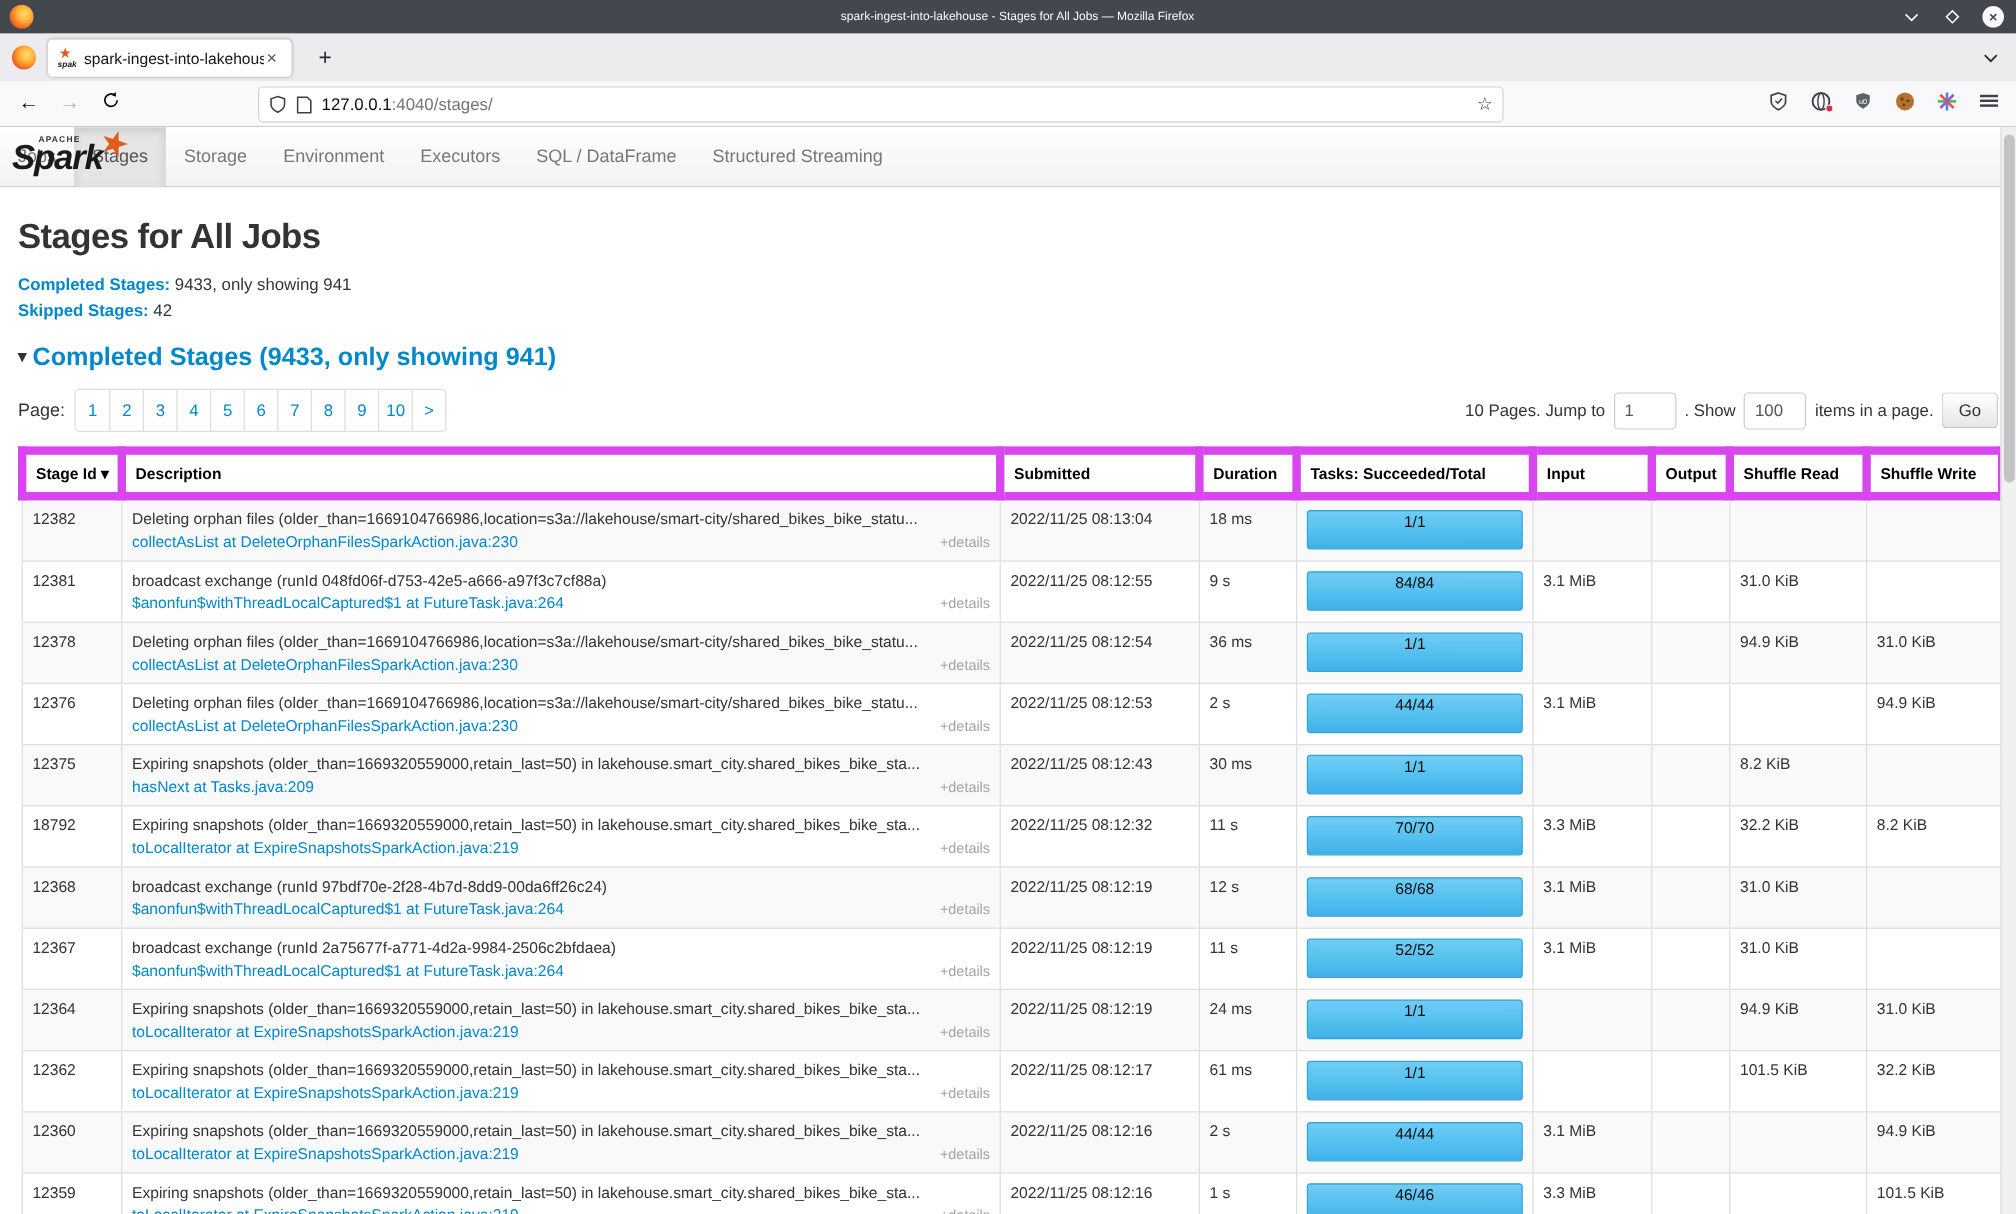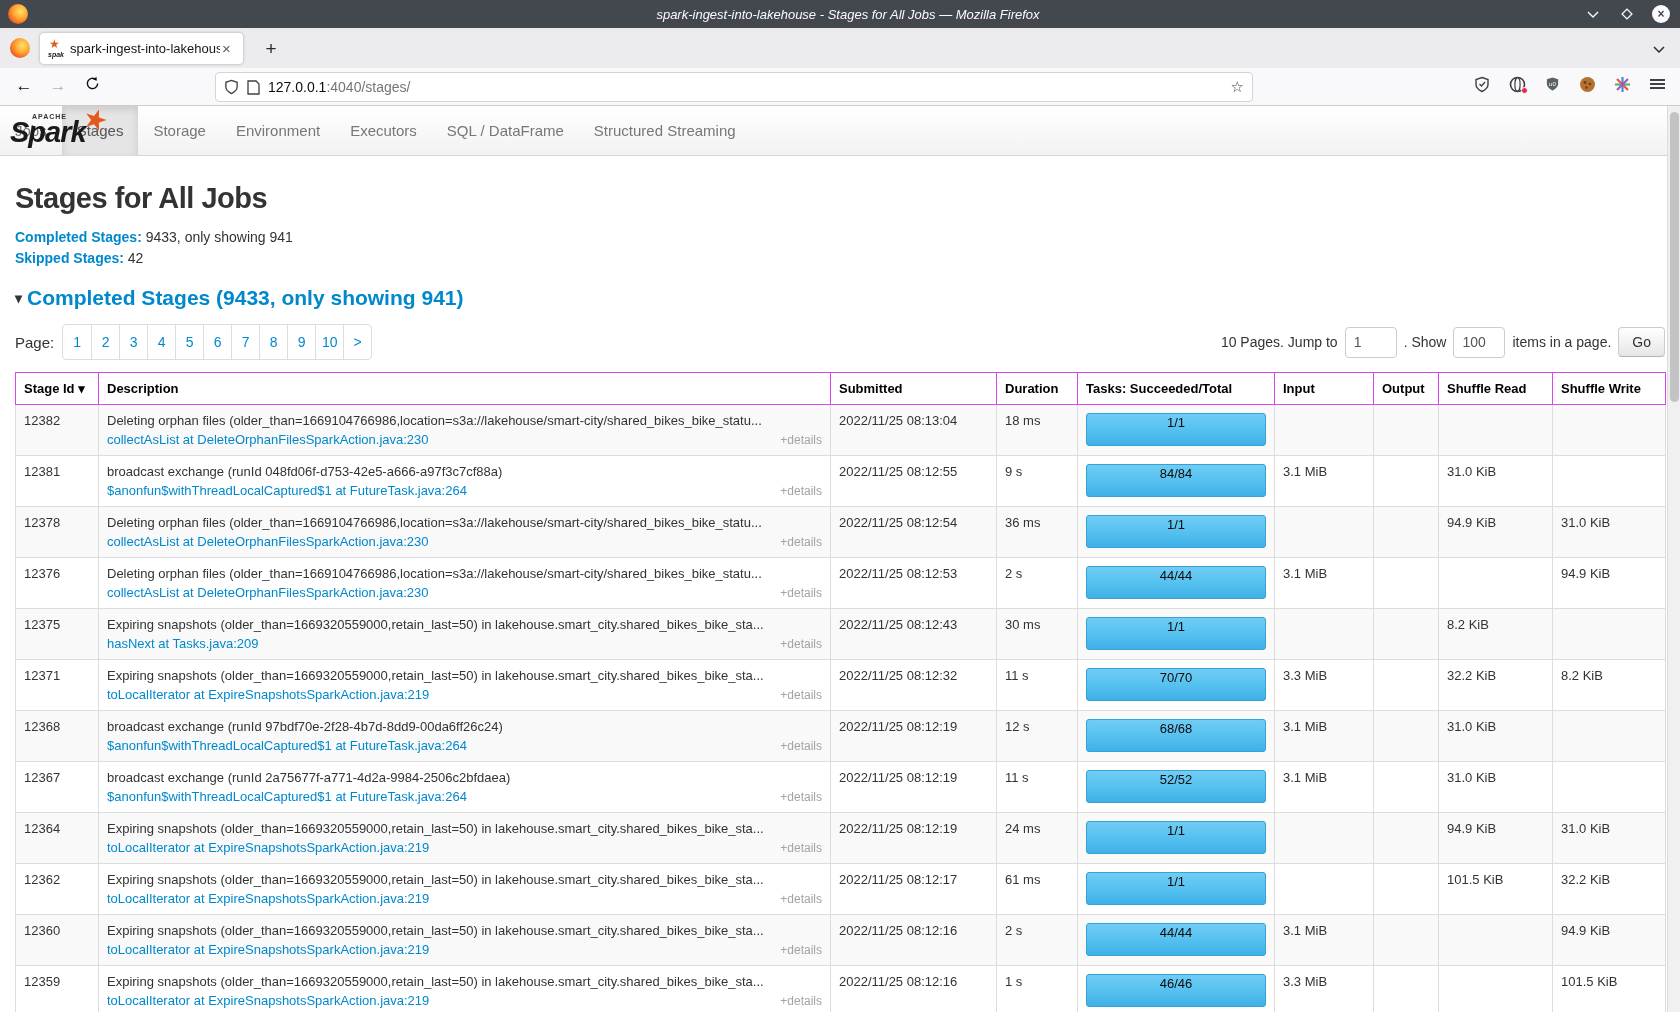--- a/index.html
+++ b/index.html
@@ -4,21 +4,21 @@
 <style>
   * { box-sizing: border-box; margin: 0; padding: 0; }
   html,body { background:#d8d8d8; }
   body { font-family:"Liberation Sans", sans-serif; }
   .window { position:relative; width:1680px; height:1012px; overflow:hidden; background:#fff; }
 
   
   .titlebar { position:absolute; top:0; left:0; right:0; height:28px; background:#43474e; display:flex; align-items:center; }
   .ff-ball { position:absolute; left:8px; top:4px; width:20px; height:20px; border-radius:50%;
              background:radial-gradient(circle at 62% 38%, #ffe066 0%, #ffb13b 35%, #ff8325 55%, #e4552c 75%, #b5301d 100%); }
-  .win-title { position:absolute; left:16px; right:0; text-align:center; color:#fbfbfe; font-size:13px;font-style:italic; }
+  .win-title { position:absolute; left:16px; right:0; text-align:center; color:#fbfbfe; font-size:10px; }
   .win-controls { position:absolute; right:10px; top:0; height:28px; display:flex; align-items:center; gap:16px; }
   .wc { width:18px; height:18px; display:flex; align-items:center; justify-content:center; }
   .wc svg { display:block; }
   .wc-close { background:#fbfbfe; border-radius:50%; color:#43474e; font-size:12px; font-weight:bold; }
 
   
   .tabstrip { position:absolute; top:28px; left:0; right:0; height:40px; background:#ececee; display:flex; align-items:center; }
   .ff-ball2 { width:20px; height:20px; border-radius:50%; margin-left:10px;
               background:radial-gradient(circle at 62% 38%, #ffe066 0%, #ffb13b 35%, #ff8325 55%, #e4552c 75%, #b5301d 100%); }
   .tab { position:absolute; left:40px; top:5px; width:203px; height:31px; background:#fff; border-radius:4px;
@@ -71,21 +71,21 @@
   .pag-label { font-size:15px; color:#333; margin-right:8px; }
   .pag-group { display:inline-flex; border:1px solid #ddd; border-radius:4px; overflow:hidden; background:#fff; }
   .page-btn { display:block; width:28px; text-align:center; padding:9px 0; font-size:14px; color:#0088cc; text-decoration:none; border-left:1px solid #ddd; }
   .page-btn:first-child { border-left:none; }
   .pag-right { margin-left:auto; display:flex; align-items:center; gap:7px; font-size:14px; color:#333; }
   .pag-input { width:52px; height:31px; border:1px solid #ccc; border-radius:4px; padding:4px 8px; font-size:14px; color:#555; font-family:"Liberation Sans",sans-serif; }
   .go-btn { padding:6px 13px; font-size:14px; color:#333; background:linear-gradient(#ffffff,#e6e6e6); border:1px solid #ccc; border-bottom-color:#b3b3b3; border-radius:4px; }
 
   
   table.stages { width:1650px; border-collapse:collapse; margin-top:8px; table-layout:fixed; }
-  .stages th { text-align:left; font-size:13px; font-weight:bold; color:#000; padding:8px; border:1px solid #d946ef; background:#fff; white-space:nowrap; overflow:hidden; }
+  .stages th { text-align:left; font-size:13px; font-weight:bold; color:#000; padding:8px; border:7px solid #d946ef; background:#fff; white-space:nowrap; overflow:hidden; }
   .stages td { font-size:13px; color:#333; padding:8px; border-left:1px solid #ddd; border-right:1px solid #ddd; border-top:1px solid #ddd; vertical-align:top; height:48px; }
   .stages tbody tr:nth-child(odd) td { background:#f9f9f9; }
   .desc1 { white-space:nowrap; overflow:hidden; color:#333; }
   .desc2 { display:flex; justify-content:space-between; align-items:baseline; margin-top:4px; }
   .desc-link { color:#0088cc; text-decoration:none; white-space:nowrap; overflow:hidden; }
   .details { color:#a3a3a3; font-size:12px; flex:none; margin-left:8px; }
   .bar { height:33px; border-radius:3px; border:1px solid #35a3d4; background:linear-gradient(to bottom,#70cdf5 0%,#54c0ef 55%,#3fb0e8 100%);
          text-align:center; font-size:13px; line-height:18px; color:#0c0c0c; }
   td.nowrap { white-space:nowrap; }
 
@@ -382,21 +382,21 @@
     <td>
       <div class="bar"><span>1/1</span></div>
     </td>
     <td class="nowrap"></td>
     <td class="nowrap"></td>
     <td class="nowrap">8.2 KiB</td>
     <td class="nowrap"></td>
   </tr>
 
   <tr>
-    <td class="nowrap">12371</td>
+    <td class="nowrap">18792</td>
     <td>
       <div class="desc1">Expiring snapshots (older_than=1669320559000,retain_last=50) in lakehouse.smart_city.shared_bikes_bike_sta...</div>
       <div class="desc2">
         <a class="desc-link" href="#">toLocalIterator at ExpireSnapshotsSparkAction.java:219</a>
         <span class="details">+details</span>
       </div>
     </td>
     <td class="nowrap">2022/11/25 08:12:32</td>
     <td class="nowrap">11 s</td>
     <td>

